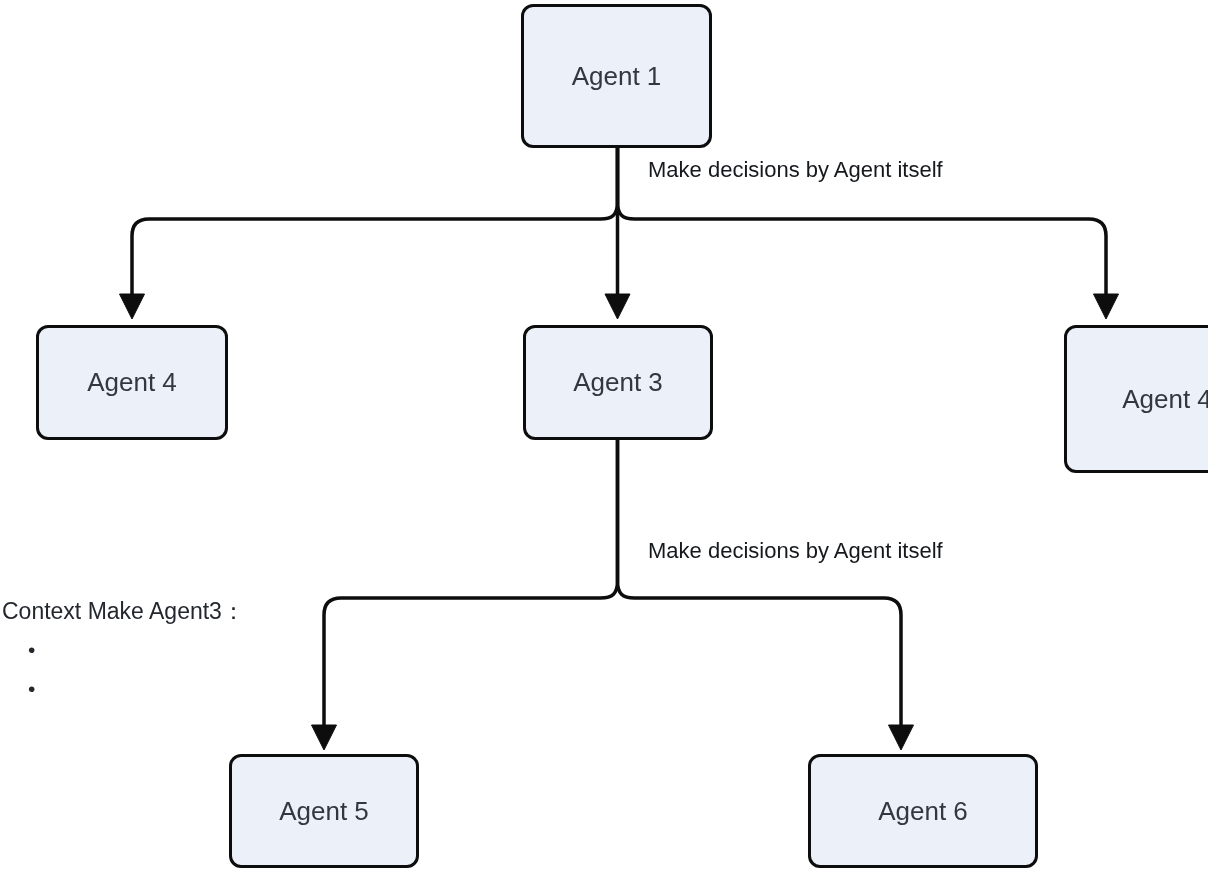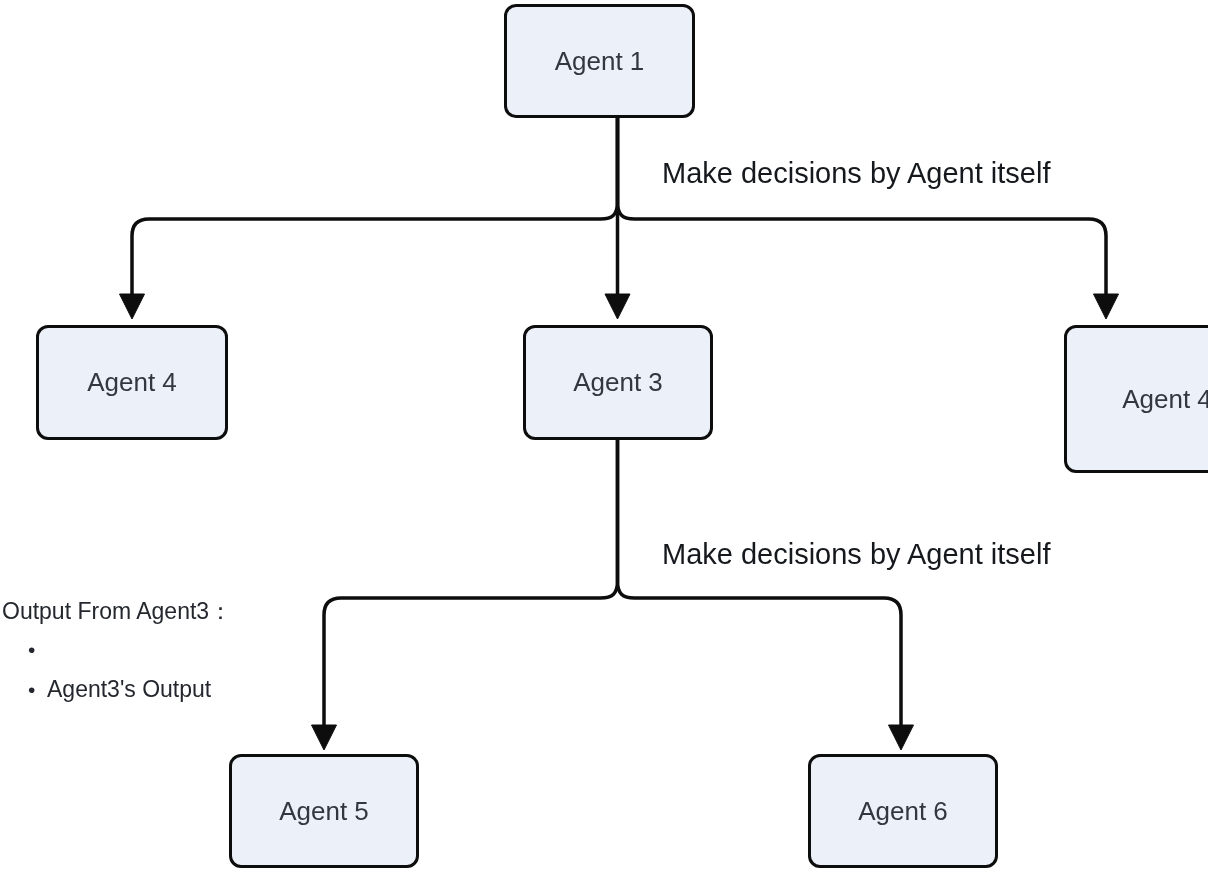--- a/index.html
+++ b/index.html
@@ -38,30 +38,30 @@
     box-sizing: border-box;
     background: var(--node-fill, #ecf0f9);
     border: 3.5px solid var(--node-border, #0d0d0d);
     border-radius: 12px;
     display: flex;
     align-items: center;
     justify-content: center;
     font-size: 26px;
     color: var(--node-text, #333840);
   }
-  .node-agent1 { left: 504px; top: 4px;   width: 191px; height: 114px; }
+  .node-agent1 { left: 521px; top: 4px;   width: 191px; height: 144px; }
   .node-agent2 { left: 36px;  top: 325px; width: 192px; height: 115px; }
   .node-agent3 { left: 523px; top: 325px; width: 190px; height: 115px; align-items: center; }
   .node-agent4 { left: 1064px;top: 325px; width: 190px; height: 148px; padding-left: 16px; }
   .node-agent5 { left: 229px; top: 754px; width: 190px; height: 114px; align-items: center; }
-  .node-agent6 { left: 808px; top: 754px; width: 190px; height: 114px; }
+  .node-agent6 { left: 808px; top: 754px; width: 230px; height: 114px; }
   .edge-label {
     position: absolute;
-    left: 662px;
-    font-size: 29px;
+    left: 648px;
+    font-size: 22px;
     color: var(--label-text, #15181c);
     white-space: nowrap;
   }
   .edge-label-1 { top: 157px; }
   .edge-label-2 { top: 538px; }
   .note {
     position: absolute;
     left: 2px;
     top: 598px;
     font-size: 23px;
@@ -124,23 +124,22 @@
     <span>Agent 5</span>
   </div>
   <div class="node node-agent6">
     <span>Agent 6</span>
   </div>
 
   <div class="edge-label edge-label-1">Make decisions by Agent itself</div>
   <div class="edge-label edge-label-2">Make decisions by Agent itself</div>
 
   <div class="note">
-    <div class="note-title">Output From Agent3：</div>
+    <div class="note-title">Context Make Agent3：</div>
     <div class="note-item">
       <span class="note-bullet">•</span>
     </div>
     <div class="note-item">
       <span class="note-bullet">•</span>
-      <span>Agent3's Output</span>
     </div>
   </div>
 
 </div>
 
 </body></html>

